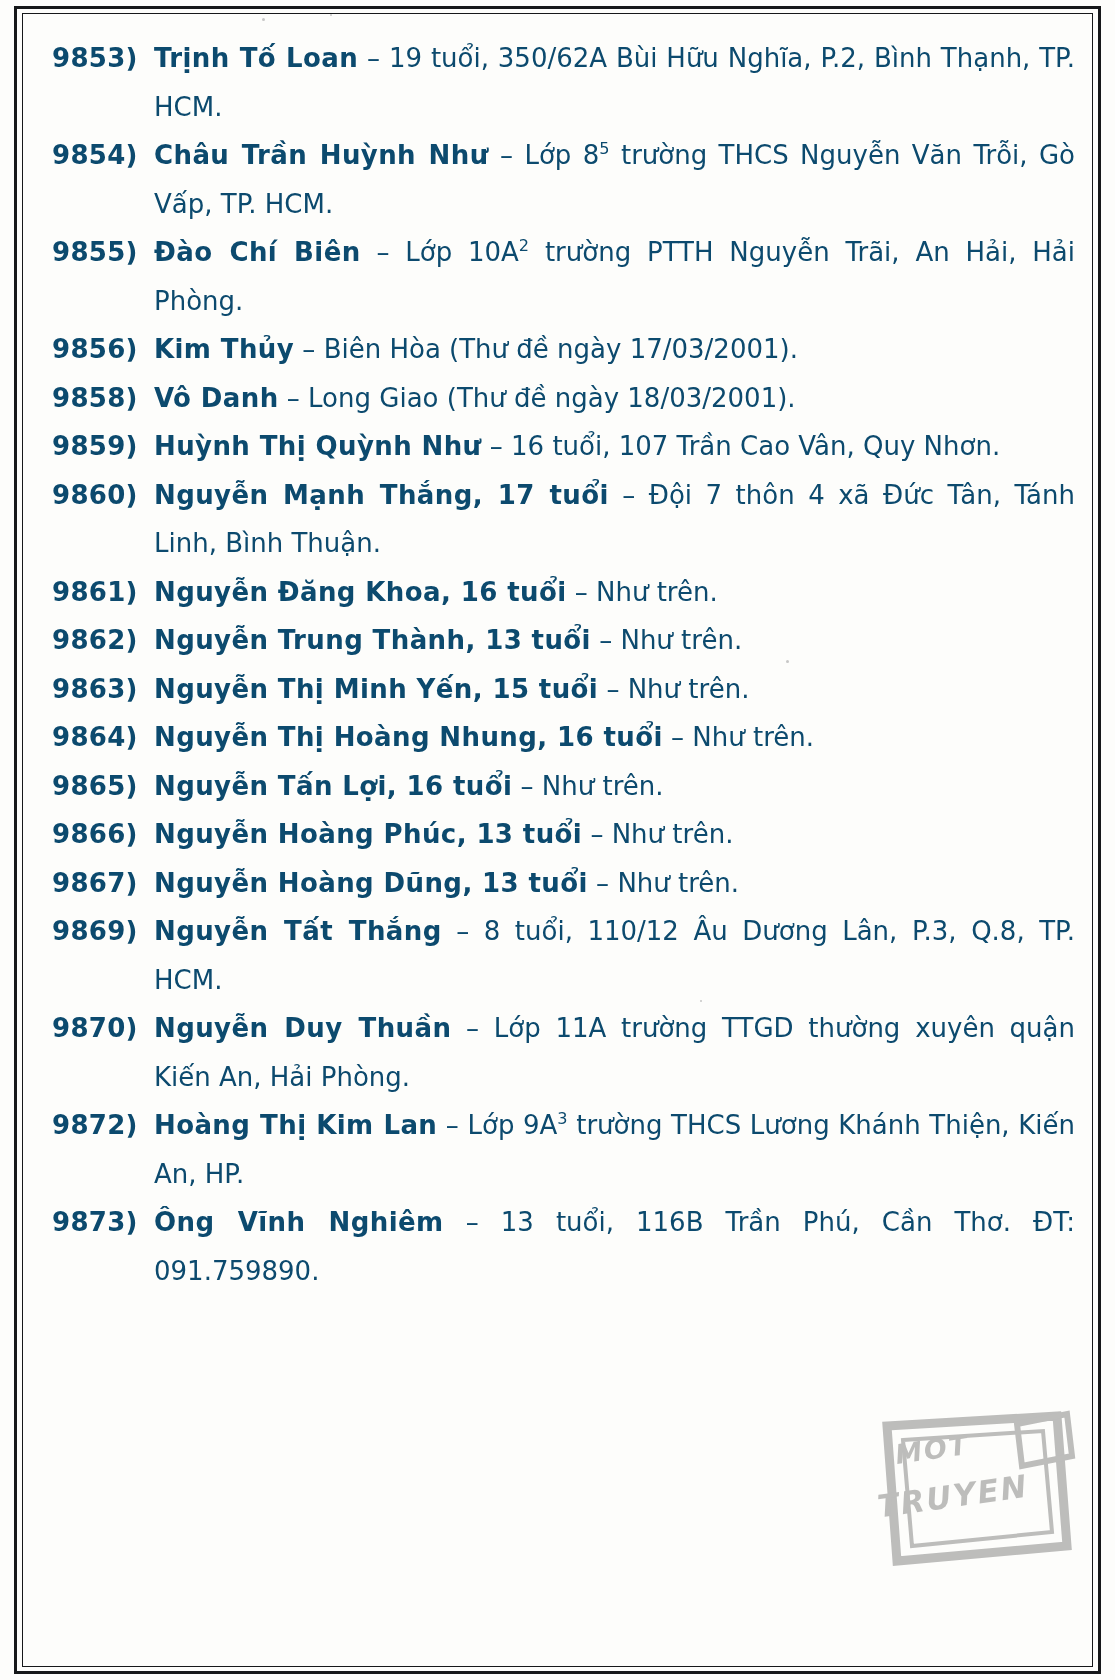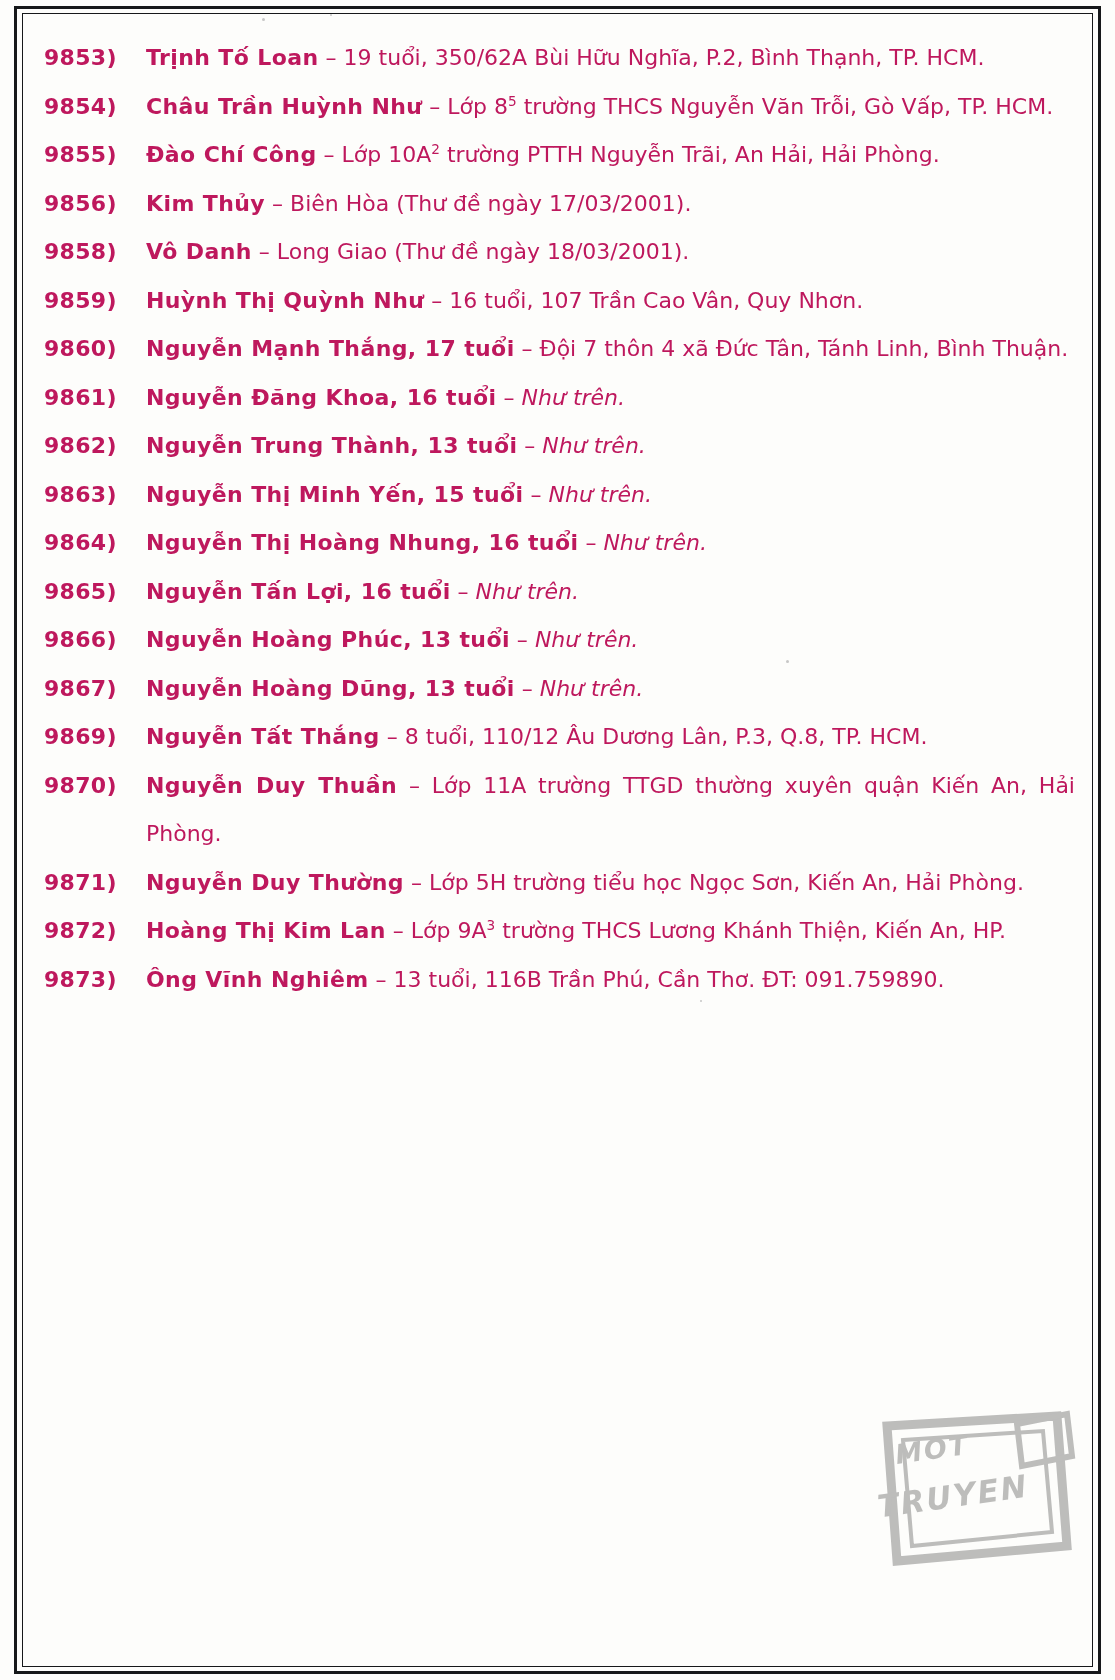--- a/index.html
+++ b/index.html
@@ -37,26 +37,26 @@
   }
   .content {
     position: absolute;
     left: 44px;
     top: 34px;
     right: 40px;
     bottom: 10px;
     box-sizing: border-box;
   }
   .entry {
-    font-size: 22px;
+    font-size: 26px;
     line-height: 48.5px;
-    color: #be185d;
+    color: #0c4a6e;
     text-align: justify;
     text-justify: inter-word;
-    margin: 0 0 0 0;
+    margin: 0 0 0 8px;
     padding: 0;
     text-indent: 0;
     padding-left: 102px;
     position: relative;
   }
   .entry .num {
     position: absolute;
     left: 0;
     top: 0;
     width: 98px;
@@ -64,21 +64,20 @@
     letter-spacing: 0.3px;
   }
   .entry .nm {
     font-weight: bold;
     letter-spacing: 0.4px;
   }
   .entry .rest {
     font-weight: normal;
   }
   .entry .ital {
-    font-style: italic;
   }
   sup {
     font-size: 0.62em;
     vertical-align: super;
     line-height: 0;
   }
   .dash {
     font-weight: normal;
   }
   
@@ -111,35 +110,34 @@
 </head>
 <body>
 
 <div class="page">
   <div class="frame-outer"></div>
   <div class="frame-inner"></div>
 
   <div class="content" id="entry-list">
       <p class="entry"><span class="num">9853)</span><span class="nm">Trịnh Tố Loan</span><span class="dash"> – </span><span class="rest">19 tuổi, 350/62A Bùi Hữu Nghĩa, P.2, Bình Thạnh, TP. HCM.</span></p>
       <p class="entry"><span class="num">9854)</span><span class="nm">Châu Trần Huỳnh Như</span><span class="dash"> – </span><span class="rest">Lớp 8</span><sup>5</sup><span class="rest"> trường THCS Nguyễn Văn Trỗi, Gò Vấp, TP. HCM.</span></p>
-      <p class="entry"><span class="num">9855)</span><span class="nm">Đào Chí Công</span><span class="dash"> – </span><span class="rest">Lớp 10A</span><sup>2</sup><span class="rest"> trường PTTH Nguyễn Trãi, An Hải, Hải Phòng.</span></p>
+      <p class="entry"><span class="num">9855)</span><span class="nm">Đào Chí Biên</span><span class="dash"> – </span><span class="rest">Lớp 10A</span><sup>2</sup><span class="rest"> trường PTTH Nguyễn Trãi, An Hải, Hải Phòng.</span></p>
       <p class="entry"><span class="num">9856)</span><span class="nm">Kim Thủy</span><span class="dash"> – </span><span class="rest">Biên Hòa (Thư đề ngày 17/03/2001).</span></p>
       <p class="entry"><span class="num">9858)</span><span class="nm">Vô Danh</span><span class="dash"> – </span><span class="rest">Long Giao (Thư đề ngày 18/03/2001).</span></p>
       <p class="entry"><span class="num">9859)</span><span class="nm">Huỳnh Thị Quỳnh Như</span><span class="dash"> – </span><span class="rest">16 tuổi, 107 Trần Cao Vân, Quy Nhơn.</span></p>
       <p class="entry"><span class="num">9860)</span><span class="nm">Nguyễn Mạnh Thắng, 17 tuổi</span><span class="dash"> – </span><span class="rest">Đội 7 thôn 4 xã Đức Tân, Tánh Linh, Bình Thuận.</span></p>
       <p class="entry"><span class="num">9861)</span><span class="nm">Nguyễn Đăng Khoa, 16 tuổi</span><span class="dash"> – </span><span class="rest ital">Như trên.</span></p>
       <p class="entry"><span class="num">9862)</span><span class="nm">Nguyễn Trung Thành, 13 tuổi</span><span class="dash"> – </span><span class="rest ital">Như trên.</span></p>
       <p class="entry"><span class="num">9863)</span><span class="nm">Nguyễn Thị Minh Yến, 15 tuổi</span><span class="dash"> – </span><span class="rest ital">Như trên.</span></p>
       <p class="entry"><span class="num">9864)</span><span class="nm">Nguyễn Thị Hoàng Nhung, 16 tuổi</span><span class="dash"> – </span><span class="rest ital">Như trên.</span></p>
       <p class="entry"><span class="num">9865)</span><span class="nm">Nguyễn Tấn  Lợi, 16 tuổi</span><span class="dash"> – </span><span class="rest ital">Như trên.</span></p>
       <p class="entry"><span class="num">9866)</span><span class="nm">Nguyễn Hoàng Phúc, 13 tuổi</span><span class="dash"> – </span><span class="rest ital">Như trên.</span></p>
       <p class="entry"><span class="num">9867)</span><span class="nm">Nguyễn Hoàng Dũng, 13 tuổi</span><span class="dash"> – </span><span class="rest ital">Như trên.</span></p>
       <p class="entry"><span class="num">9869)</span><span class="nm">Nguyễn Tất Thắng</span><span class="dash"> – </span><span class="rest">8 tuổi, 110/12 Âu Dương Lân, P.3, Q.8, TP. HCM.</span></p>
       <p class="entry"><span class="num">9870)</span><span class="nm">Nguyễn Duy Thuần</span><span class="dash"> – </span><span class="rest">Lớp 11A trường TTGD thường xuyên quận Kiến An, Hải Phòng.</span></p>
-      <p class="entry"><span class="num">9871)</span><span class="nm">Nguyễn Duy Thường</span><span class="dash"> – </span><span class="rest">Lớp 5H trường tiểu học Ngọc Sơn, Kiến An, Hải Phòng.</span></p>
       <p class="entry"><span class="num">9872)</span><span class="nm">Hoàng Thị Kim Lan</span><span class="dash"> – </span><span class="rest">Lớp 9A</span><sup>3</sup><span class="rest"> trường THCS Lương Khánh Thiện, Kiến An, HP.</span></p>
       <p class="entry"><span class="num">9873)</span><span class="nm">Ông Vĩnh Nghiêm</span><span class="dash"> – </span><span class="rest">13 tuổi, 116B Trần Phú, Cần Thơ. ĐT: 091.759890.</span></p>
     </div>
 
   <div class="watermark">
     <svg width="210" height="180" viewBox="0 0 210 180">
       <polygon points="20,30 190,20 200,150 30,165" fill="none" stroke="#2b2b2b" stroke-width="9"></polygon>
       <polygon points="36,44 176,35 185,136 45,150" fill="none" stroke="#2b2b2b" stroke-width="4"></polygon>
       <path d="M150,28 L200,18 L205,60 L155,70 Z" fill="none" stroke="#2b2b2b" stroke-width="6"></path>
     </svg>

